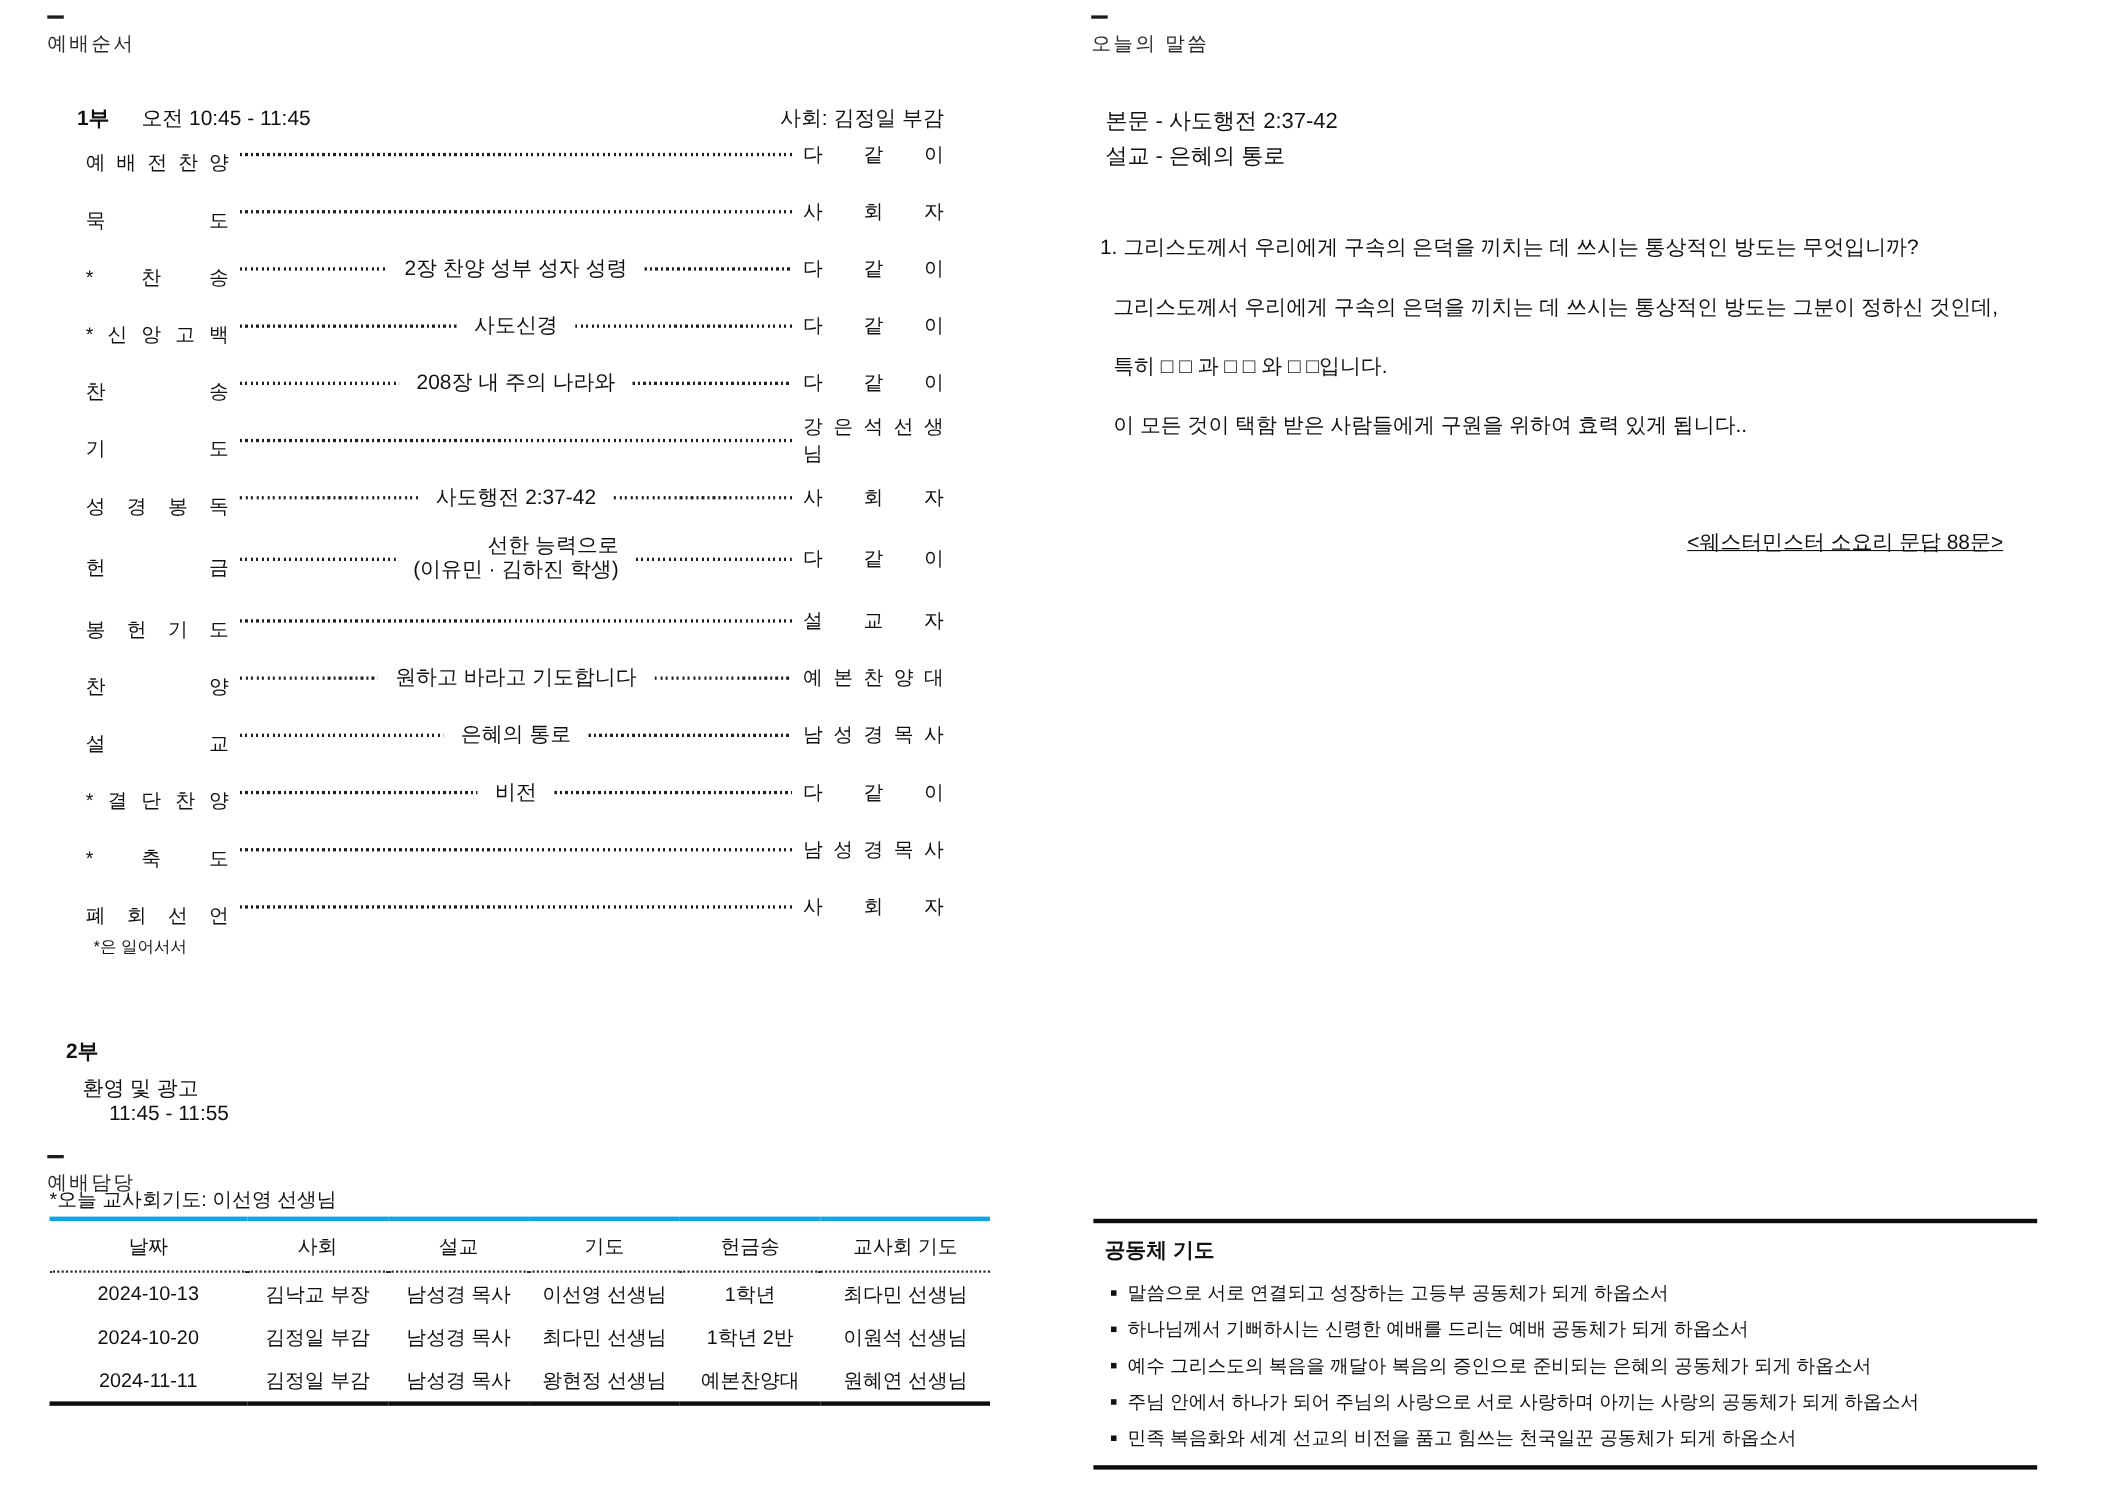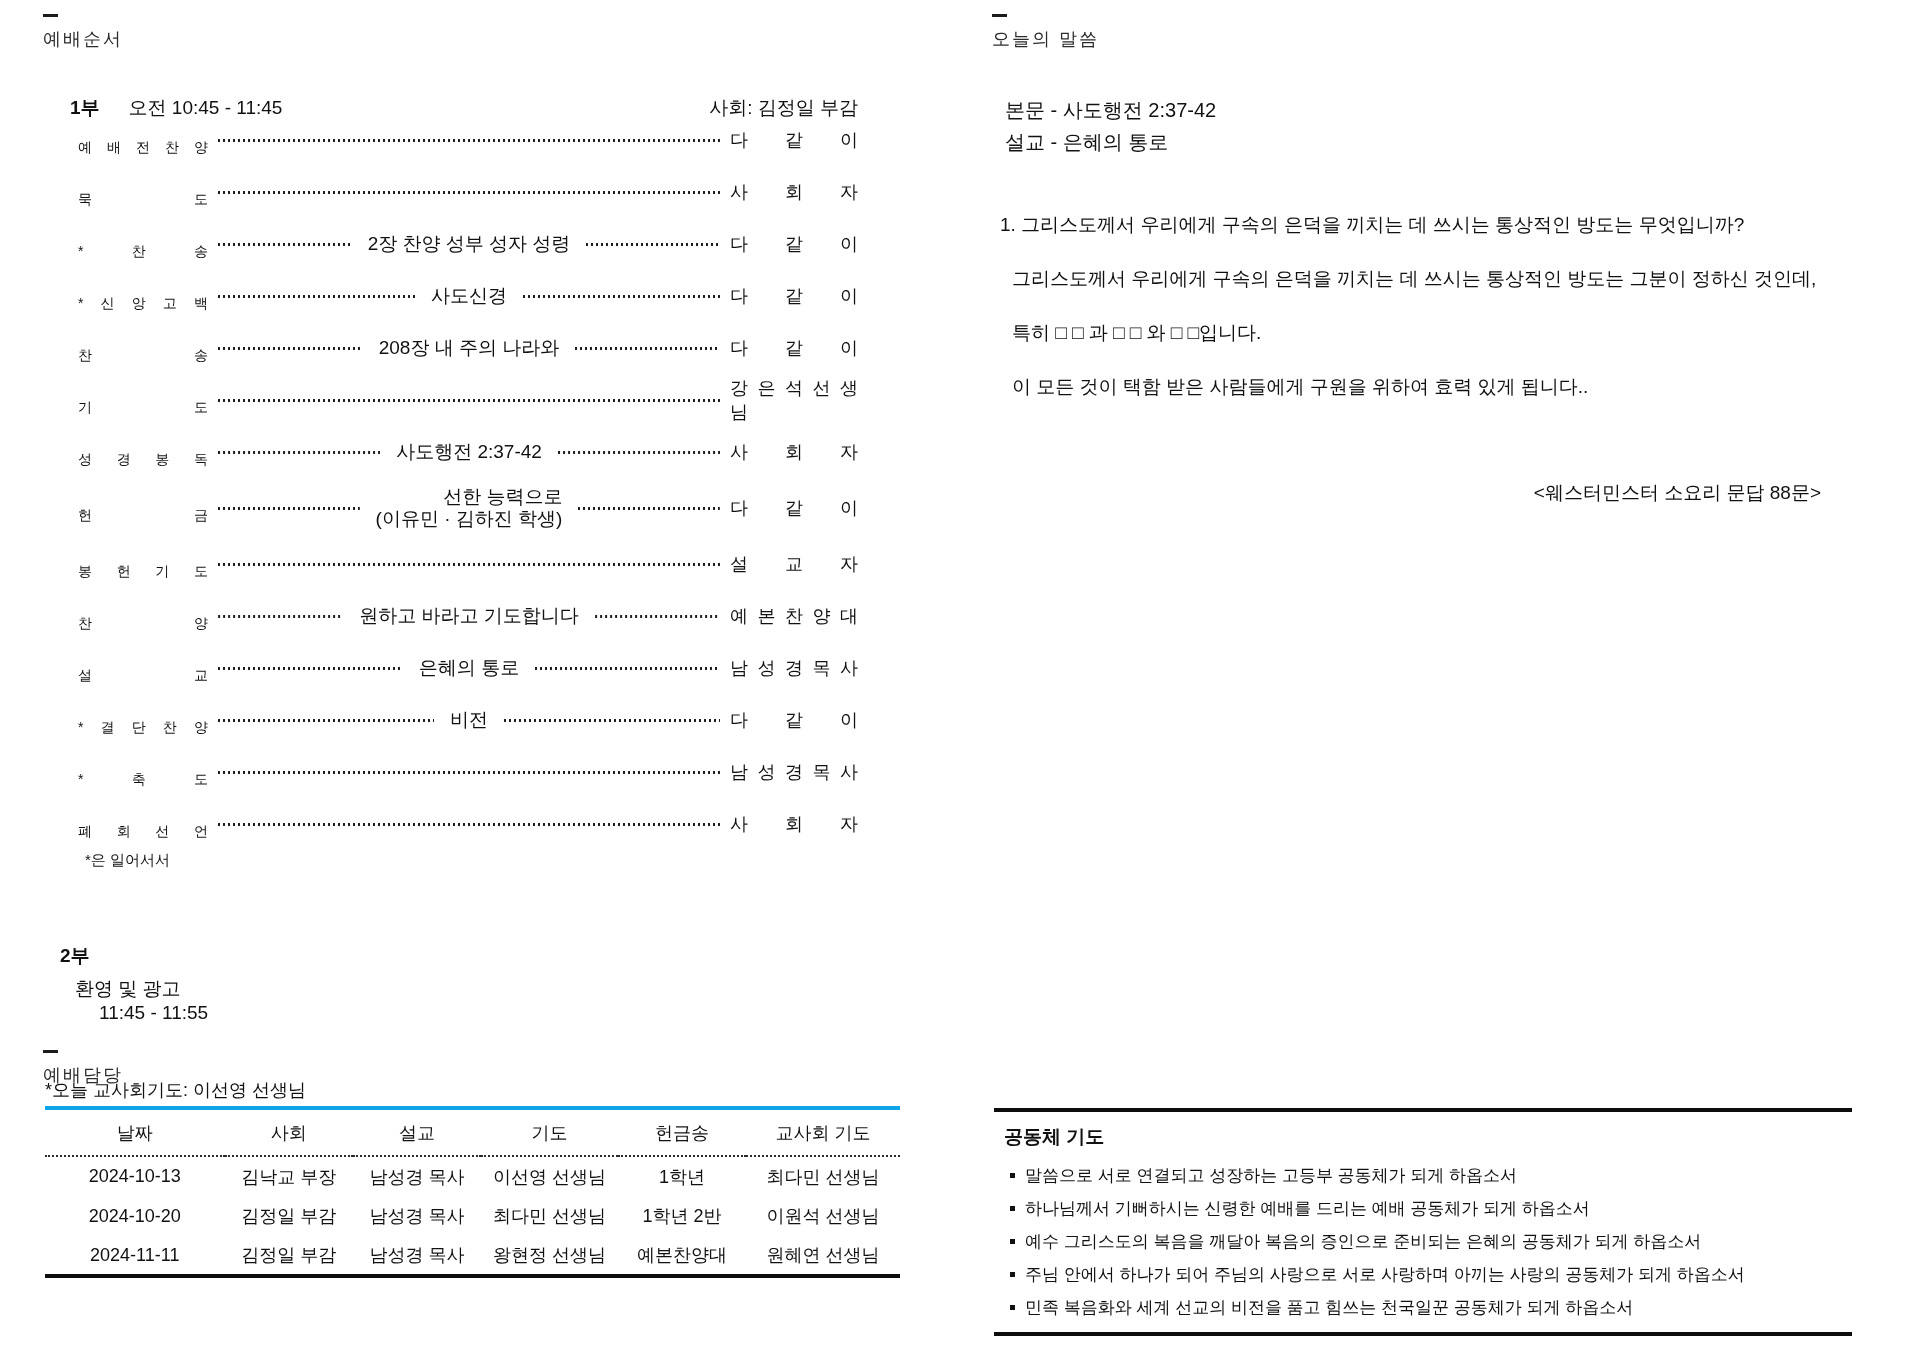--- a/index.html
+++ b/index.html
@@ -15,21 +15,21 @@
   
   .p1-head { position:absolute; left:70px; top:95px; width:788px; display:flex; align-items:center; font-size:19px; }
   .p1-title { font-weight:bold; }
   .p1-time { margin-left:29px; }
   .p1-mc { margin-left:auto; }
 
   
   .order-rows { position:absolute; left:78px; top:114px; width:780px; }
   .o-row { display:flex; align-items:center; height:52px; font-size:18px; }
   .o-row.tall { height:60px; }
-  .o-label { width:130px; flex:0 0 130px; text-align:justify; text-align-last:justify; font-size:14px;margin-top:16px; }
+  .o-label { width:130px; flex:0 0 130px; text-align:justify; text-align-last:justify; font-size:18px;margin-top:16px; }
   .o-right { width:128px; flex:0 0 128px; text-align:justify; text-align-last:justify; font-size:18px; }
   .dots { flex:1 1 auto; height:3px; margin:0 10px;
           background-image:repeating-linear-gradient(to right,#1f1f1f 0 2px,transparent 2px 5px);
           background-position:center; }
   .o-center { font-size:19px; text-align:right; white-space:nowrap; padding:0 6px; }
   .o-center.two-line span { display:block; line-height:22px; }
 
   .standing-note { position:absolute; left:85px; top:851px; font-size:15px; }
 
   .p2-title { position:absolute; left:60px; top:943px; font-size:19px; font-weight:bold; }
@@ -45,21 +45,21 @@
   .duty-table td { font-size:18px; height:40px; text-align:center; }
   .col-date{width:21%;} .col-mc{width:15%;} .col-sermon{width:15%;}
   .col-pray{width:16%;} .col-off{width:15%;} .col-tpray{width:18%;}
 
   
   .scripture-lines { position:absolute; left:1005px; top:94px; font-size:20px; line-height:32px; }
   .q-line  { position:absolute; left:1000px; top:212px; font-size:19px; }
   .a-line1 { position:absolute; left:1012px; top:266px; font-size:19px; }
   .a-line2 { position:absolute; left:1012px; top:320px; font-size:19px; }
   .a-line3 { position:absolute; left:1012px; top:374px; font-size:19px; }
-  .source-line { position:absolute; left:1000px; top:480px; width:821px; text-align:right; font-size:19px; }
+  .source-line { position:absolute; left:1000px; top:480px; width:821px; text-align:right; font-size:19px;text-decoration:underline; }
 
   
   .prayer-box { position:absolute; left:994px; top:1108px; width:858px;
                 border-top:4px solid #0d0d0d; border-bottom:4px solid #0d0d0d;
                 padding:12px 20px 8px 10px; }
   .prayer-title { font-size:19px; font-weight:bold; margin-bottom:9px; }
   .prayer-list { list-style:none; }
   .prayer-list li { position:relative; padding-left:21px; font-size:17px; line-height:33px; white-space:nowrap; }
   .prayer-list li::before { content:""; position:absolute; left:6px; top:14px; width:5px; height:5px; background:#111; }
 </style>

